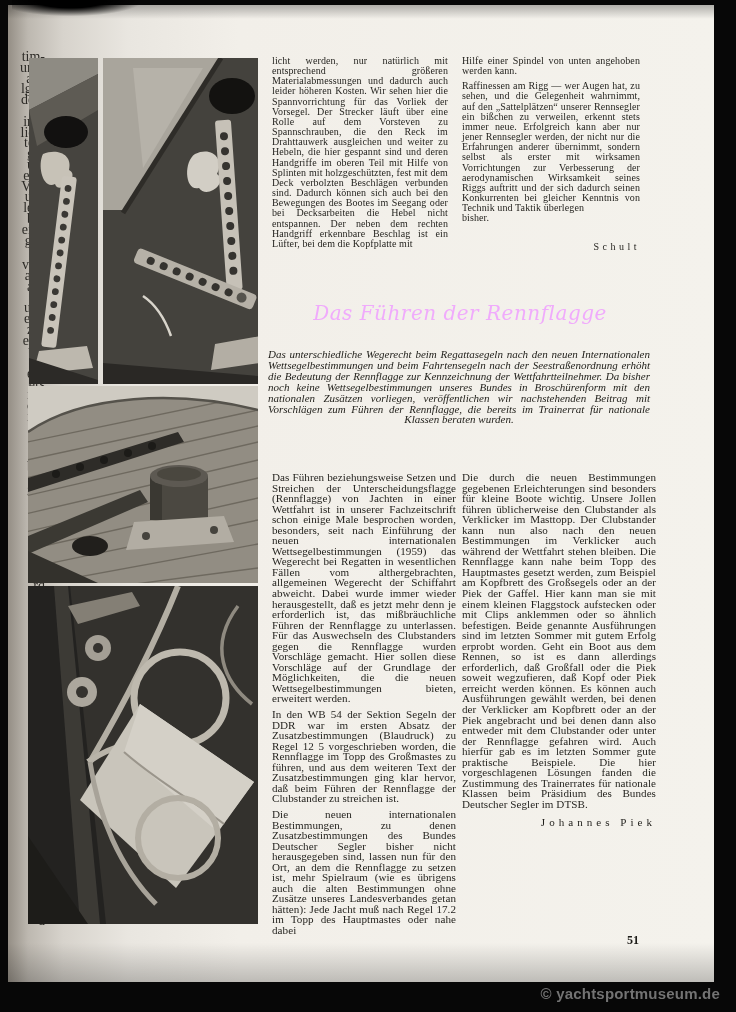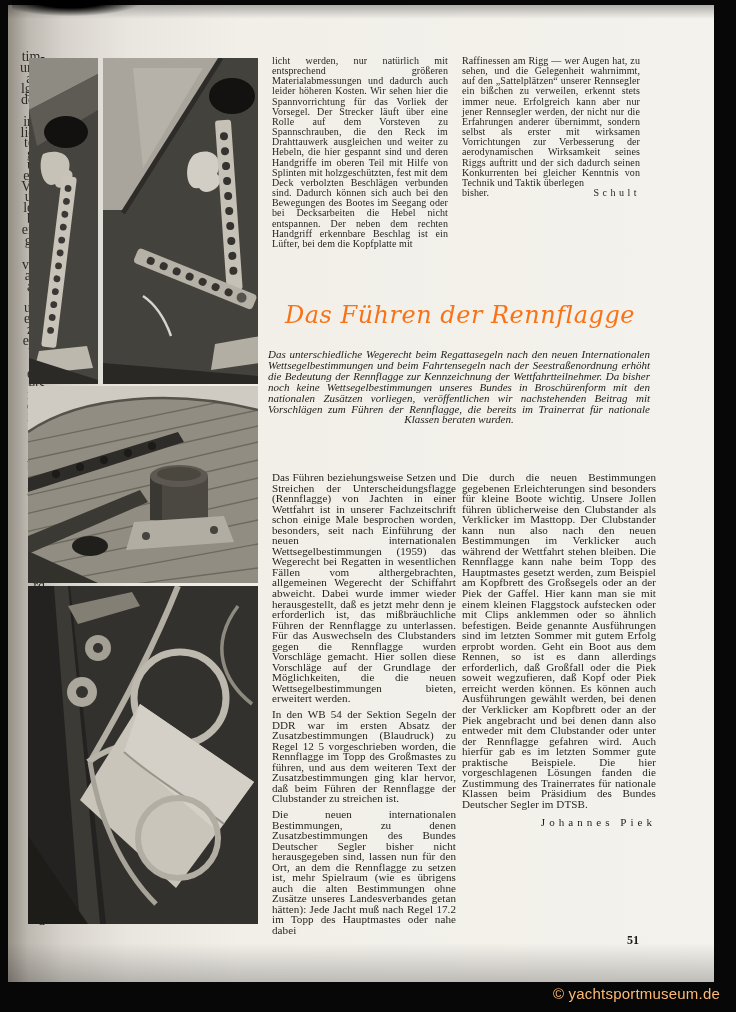--- a/index.html
+++ b/index.html
@@ -29,48 +29,48 @@
   
   .photo{position:absolute;display:block;}
   .photo svg{display:block;}
   
   .col{position:absolute;text-align:justify;hyphens:auto;-webkit-hyphens:auto;}
   .col p{margin:0 0 5px 0;}
   .topcol{font-size:10px;line-height:10.15px;letter-spacing:.1px;}
   #top-col1{left:272px;top:56px;width:176px;}
   #top-col2{left:462px;top:56px;width:178px;}
   .sigline{display:flex;justify-content:space-between;margin:0 0 5px 0;}
-  .sig{letter-spacing:3.5px;}
+  .sig{letter-spacing:3.5px;margin-top:29px;}
   .credits{margin-top:7px !important;}
   
   .art-title{
     position:absolute;left:268px;top:301px;width:384px;height:40px;
     text-align:center;font-family:"DejaVu Serif",serif;font-style:italic;
-    font-size:24px;letter-spacing:.5px;color:#f97316;
+    font-size:20px;letter-spacing:.5px;color:#f0abfc;
   }
   .art-lead{
     position:absolute;left:268px;top:349px;width:382px;
     font-style:italic;font-size:11px;line-height:10.9px;
     text-align:justify;text-align-last:center;hyphens:auto;color:#23221d;
   }
   .artcol{font-size:11.1px;line-height:10.55px;letter-spacing:.05px;margin-top:40px;}
   #art-col1{left:272px;top:432px;width:184px;}
   #art-col2{left:462px;top:432px;width:194px;}
   .author{
     display:block;text-align:right;letter-spacing:4px;margin-top:7px;
     font-size:11.1px;
   }
   .pagenum{
     position:absolute;left:462px;top:933px;width:177px;
     text-align:right;font-weight:bold;font-size:12px;color:#1c1b17;
   }
   .watermark{
     position:absolute;right:16px;top:985px;
-    font-family:"Liberation Sans",sans-serif;font-weight:normal;
-    font-size:15px;color:#fdba74;letter-spacing:.2px;
+    font-family:"Liberation Sans",sans-serif;font-weight:bold;
+    font-size:15px;color:#737373;letter-spacing:.2px;
   }
 </style>
 </head>
 <body>
 
 <div class="paper"></div>
 <div class="top-blob"></div>
 
 <div class="gutter g1">tim-
 urch
@@ -270,20 +270,21 @@
     <circle cx="150" cy="252" r="40" stroke="#b3aea3" stroke-width="6" fill="none"></circle>
     <path d="M62,176 C70,230 92,282 128,318" stroke="#a8a399" stroke-width="5" fill="none"></path>
     <polygon points="0,250 60,338 0,338" fill="#1d1c19"></polygon>
   </svg>
 </div>
 
 <div id="top-col1" class="col topcol">
   <p>licht werden, nur natürlich mit entsprechend größeren Materialabmessungen und dadurch auch leider höheren Kosten. Wir sehen hier die Spannvorrichtung für das Vorliek der Vorsegel. Der Strecker läuft über eine Rolle auf dem Vorsteven zu Spannschrauben, die den Reck im Drahttauwerk ausgleichen und weiter zu Hebeln, die hier gespannt sind und deren Handgriffe im oberen Teil mit Hilfe von Splinten mit holzgeschützten, fest mit dem Deck verbolzten Beschlägen verbunden sind. Dadurch können sich auch bei den Bewegungen des Bootes im Seegang oder bei Decksarbeiten die Hebel nicht entspannen. Der neben dem rechten Handgriff erkennbare Beschlag ist ein Lüfter, bei dem die Kopfplatte mit</p>
 </div>
 <div id="top-col2" class="col topcol">
+  <p>Hilfe einer Spindel von unten angehoben werden kann.</p>
   <p style="margin-bottom:0">Raffinessen am Rigg — wer Augen hat, zu sehen, und die Gelegenheit wahrnimmt, auf den „Sattelplätzen“ unserer Rennsegler ein bißchen zu verweilen, erkennt stets immer neue. Erfolgreich kann aber nur jener Rennsegler werden, der nicht nur die Erfahrungen anderer übernimmt, sondern selbst als erster mit wirksamen Vorrichtungen zur Verbesserung der aerodynamischen Wirksamkeit seines Riggs auftritt und der sich dadurch seinen Konkurrenten bei gleicher Kenntnis von Technik und Taktik überlegen</p>
   <div class="sigline">
     <span>bisher.</span>
     <span class="sig">Schult</span>
   </div>
 </div>
 
 <div class="art-title">Das Führen der Rennflagge</div>
 <div class="art-lead">Das unterschiedliche Wegerecht beim Regattasegeln nach den neuen Internationalen Wettsegelbestimmungen und beim Fahrtensegeln nach der Seestraßenordnung erhöht die Bedeutung der Rennflagge zur Kennzeichnung der Wettfahrtteilnehmer. Da bisher noch keine Wettsegelbestimmungen unseres Bundes in Broschürenform mit den nationalen Zusätzen vorliegen, veröffentlichen wir nachstehenden Beitrag mit Vorschlägen zum Führen der Rennflagge, die bereits im Trainerrat für nationale Klassen beraten wurden.</div>
 

